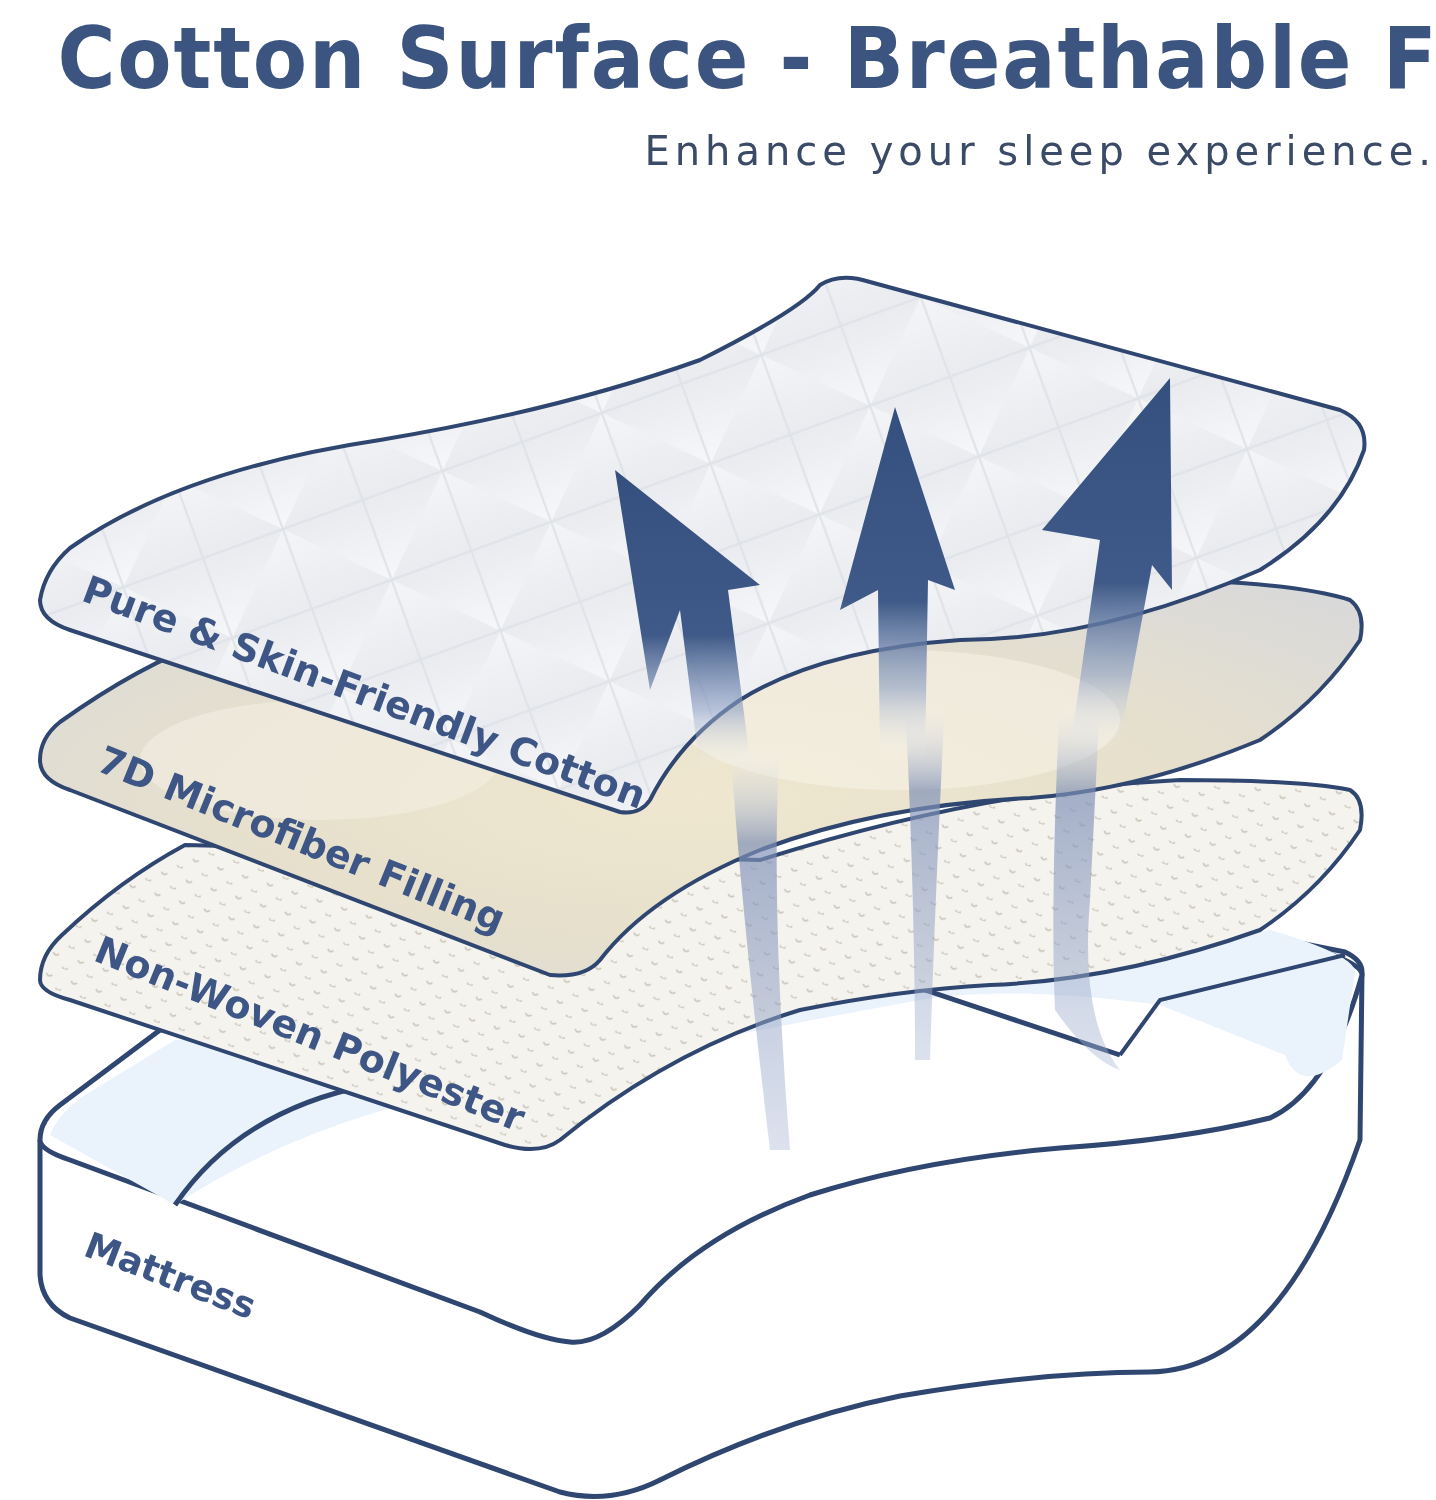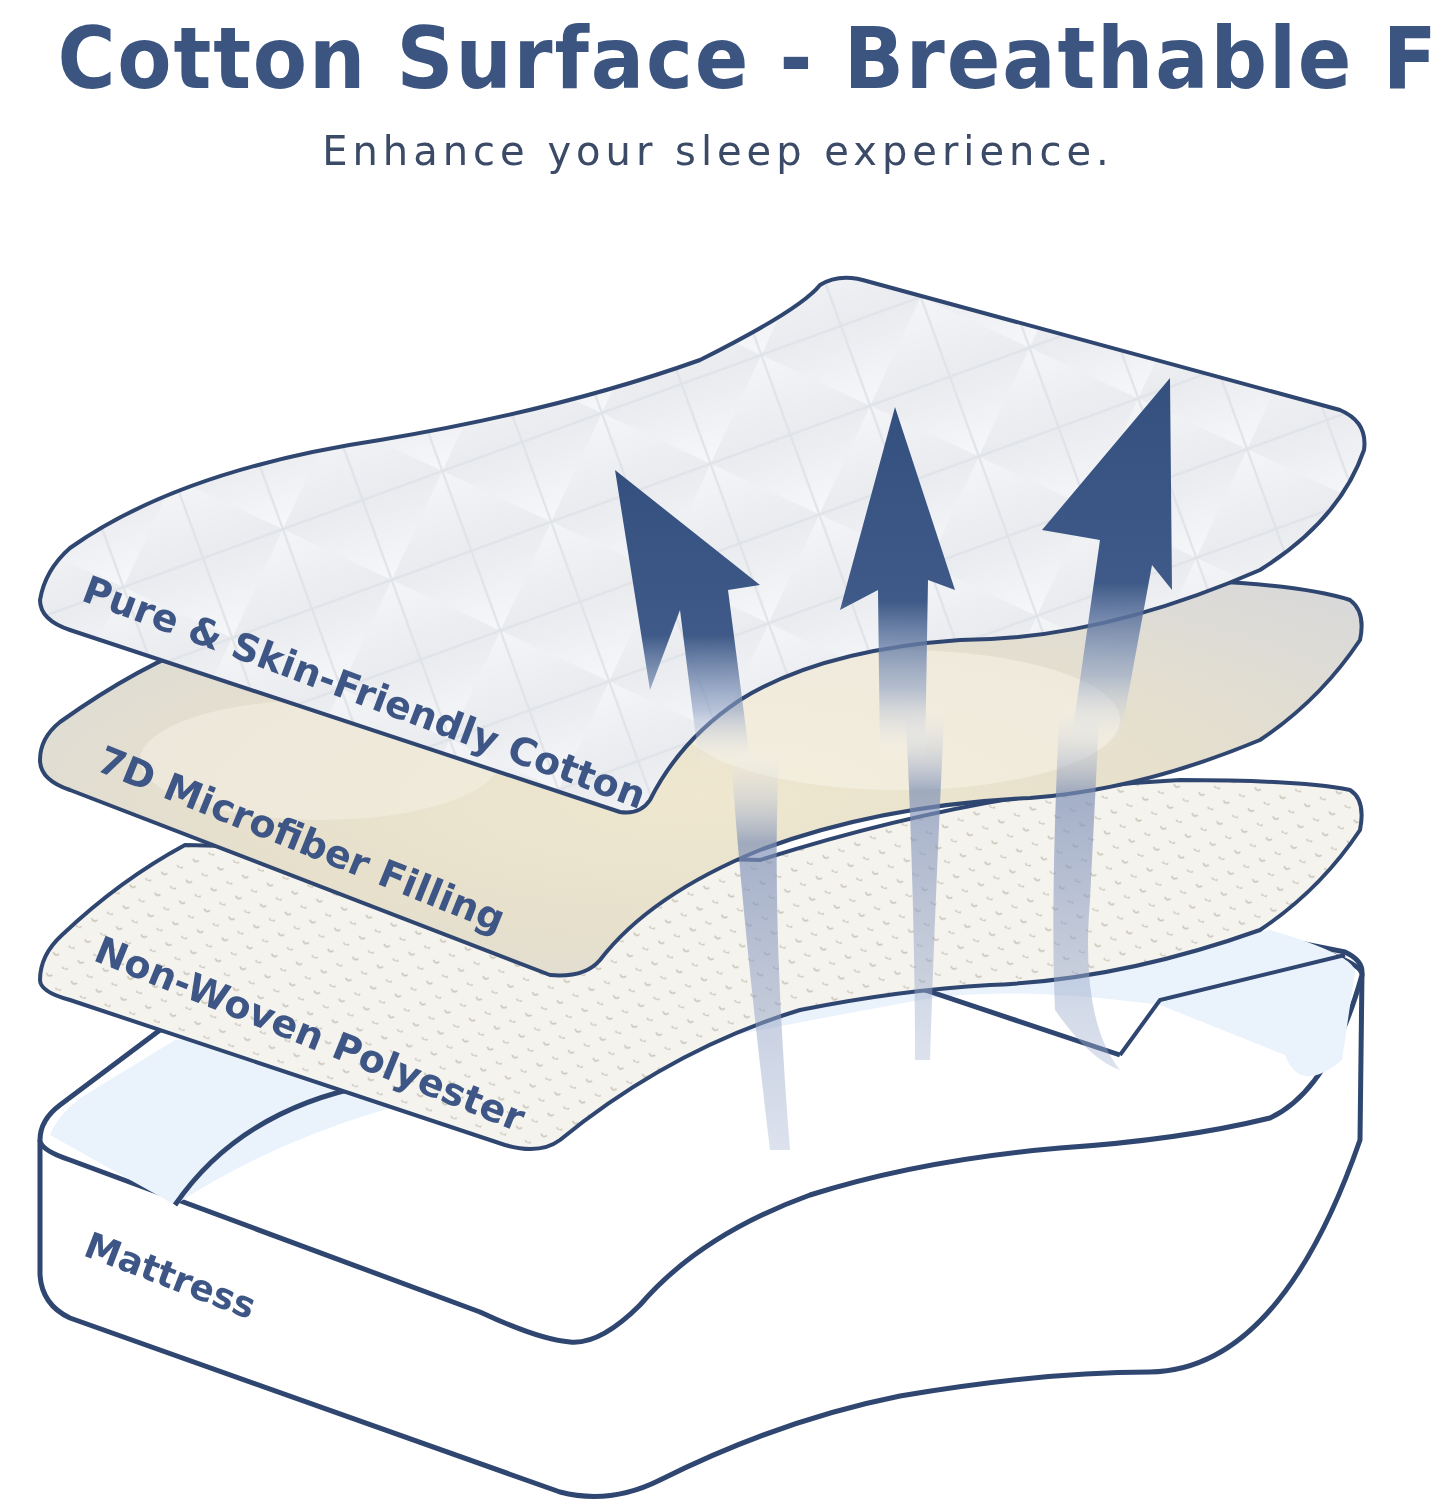--- a/index.html
+++ b/index.html
@@ -1,21 +1,21 @@
 <!DOCTYPE html>
 <html><head>
 <meta charset="utf-8">
 <style>
   html, body { margin: 0; padding: 0; background: #ffffff; }
   body { width: 1436px; height: 1500px; position: relative; overflow: hidden;
          font-family: "DejaVu Sans", sans-serif; }
   .title { position: absolute; left: 0; top: 8px; width: 1436px; text-align: center;
            font-family: "DejaVu Sans", sans-serif; font-weight: bold; font-size: 86px;
            color: #3b5480; letter-spacing: 2px; transform: scaleX(0.92); transform-origin: center; white-space: nowrap; }
-  .subtitle { position: absolute; left: 0; top: 128px; width: 1436px; text-align: center;
+  .subtitle { position: absolute; left: 0; top: 128px; width: 1436px; text-align: right;
               font-family: "DejaVu Sans", sans-serif; font-size: 40px; color: #3b4a66;
               letter-spacing: 5px; font-weight: normal; }
   svg.art { position: absolute; left: 0; top: 0; }
   .lbl { font-family: "DejaVu Sans", sans-serif; font-weight: bold; fill: #3d5686; }
 </style>
 </head>
 <body>
 
 <div class="title">Cotton Surface - Breathable Fill</div>
 <div class="subtitle">Enhance your sleep experience.</div>

